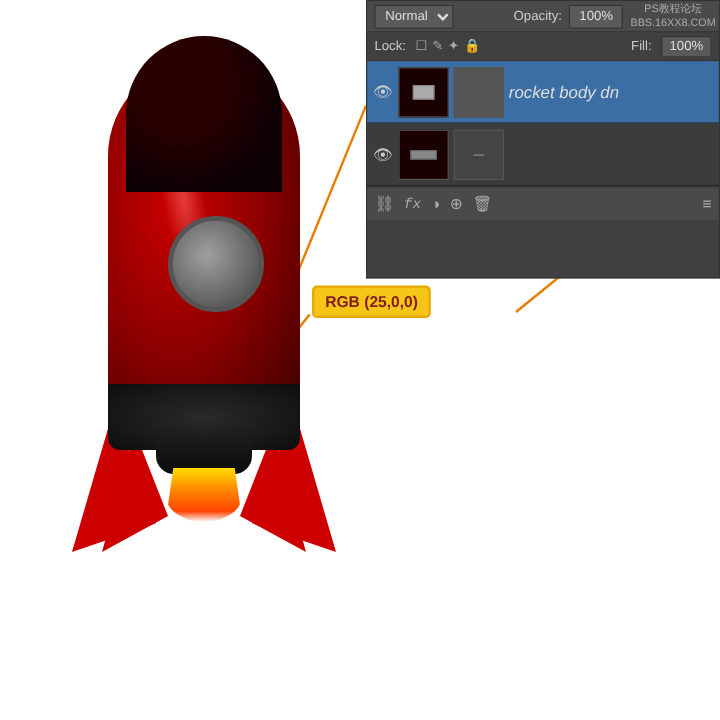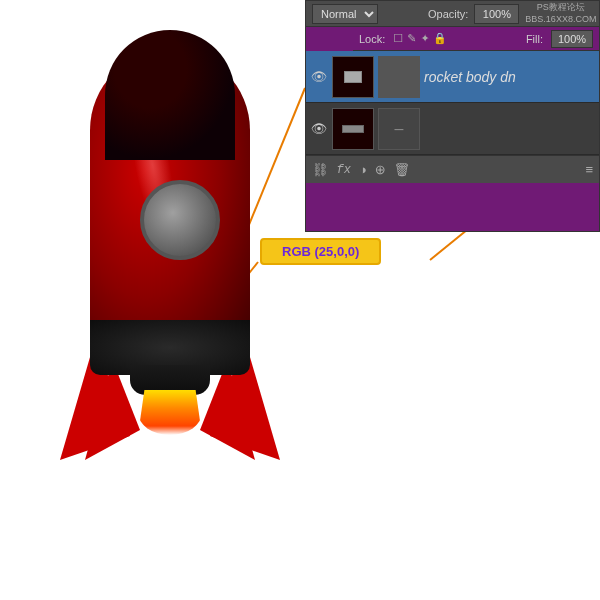--- a/index.html
+++ b/index.html
@@ -148,21 +148,21 @@
       clip-path: polygon(10% 0%, 90% 0%, 100% 100%, 0% 100%);
     }
 
     
     .ps-panel {
       position: absolute;
       right: 0;
       top: 0;
       width: 295px;
       height: 232px;
-      background: #701a75;
+      background: #404040;
       border: 1px solid #333;
     }
 
     
     .ps-toolbar {
       display: flex;
       align-items: center;
       height: 26px;
       background: #4a4a4a;
       border-bottom: 1px solid #333;
@@ -201,21 +201,20 @@
     }
 
     
     .ps-lock-row {
       display: flex;
       align-items: center;
       height: 24px;
       padding: 0 6px;
       gap: 8px;
       border-bottom: 1px solid #333;
-      margin-left: 47px;
     }
     .ps-lock-label {
       color: #ccc;
       font-size: 11px;
     }
     .ps-lock-icons {
       display: flex;
       gap: 4px;
       align-items: center;
     }
@@ -315,24 +314,24 @@
     }
 
     
     .rgb-tooltip {
       position: absolute;
       left: 260px;
       top: 238px;
       background: #f5c518;
       border: 2px solid #e6a800;
       border-radius: 4px;
-      padding: 4px 20px;
+      padding: 4px 9px;
       font-size: 13px;
       font-weight: bold;
-      color: #6d28d9;
+      color: #7f1d1d;
       white-space: nowrap;
     }
 
     svg.arrows {
       position: absolute;
       top: 0;
       left: 0;
       width: 600px;
       height: 600px;
       pointer-events: none;

